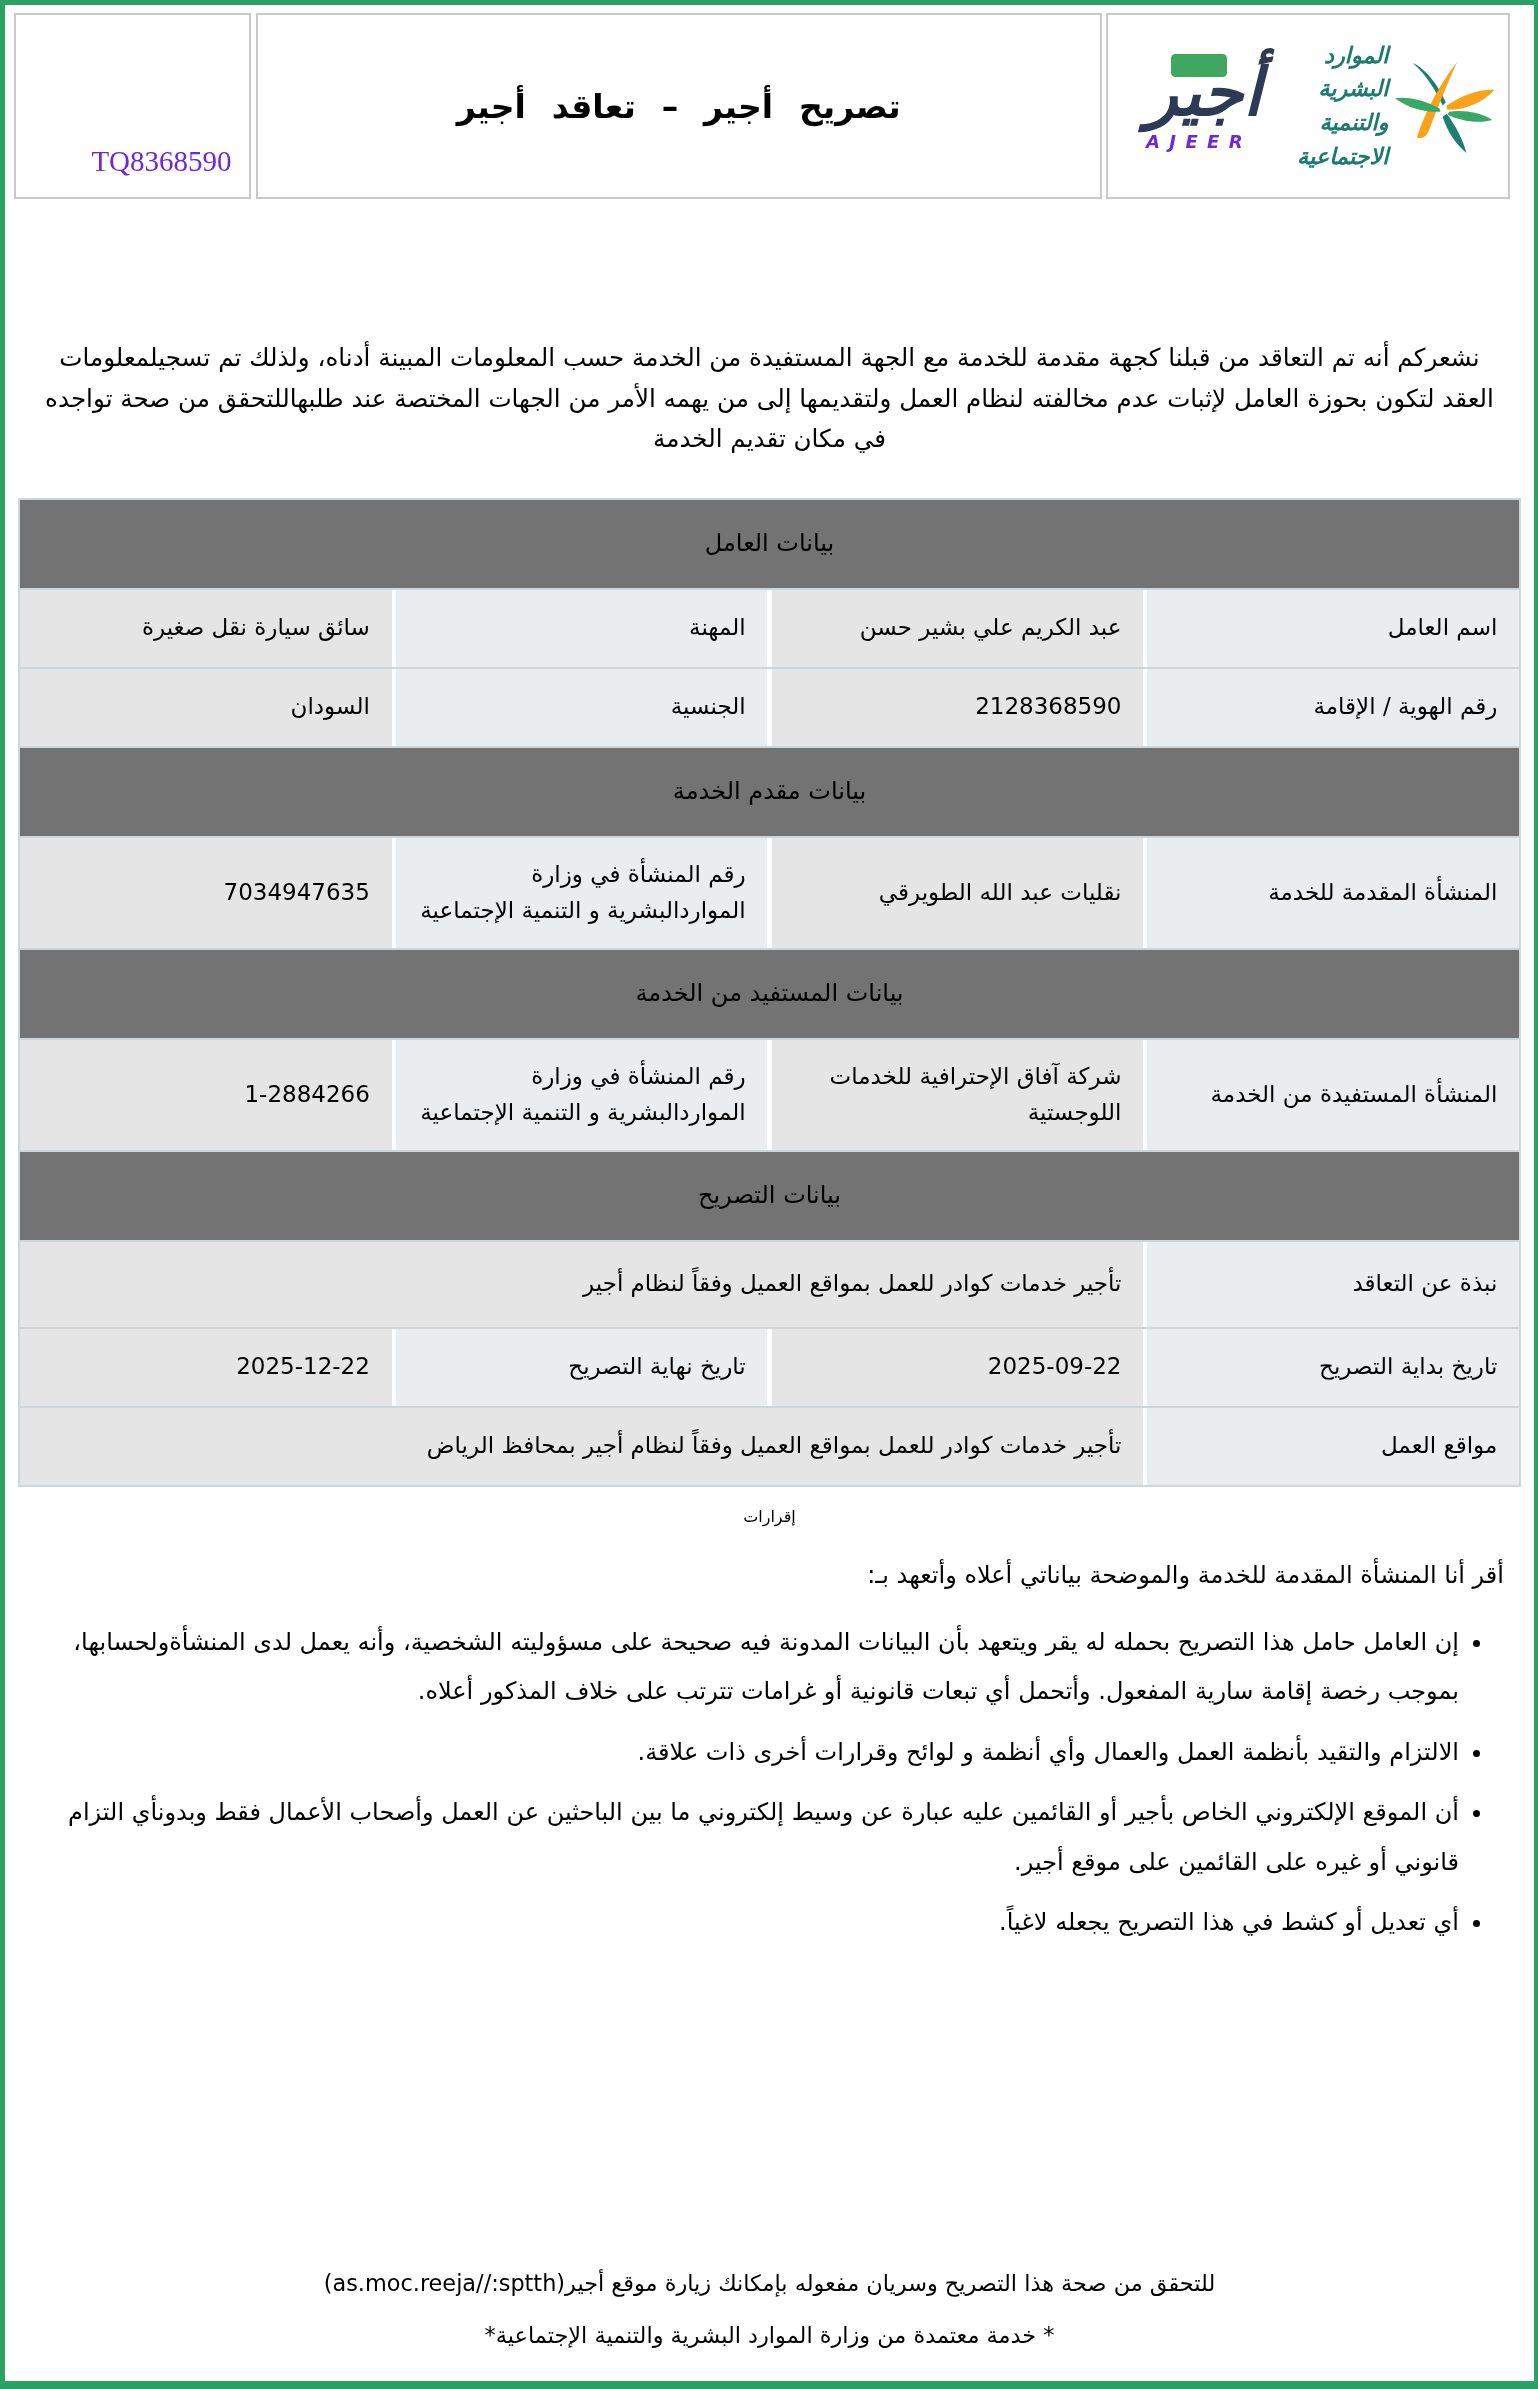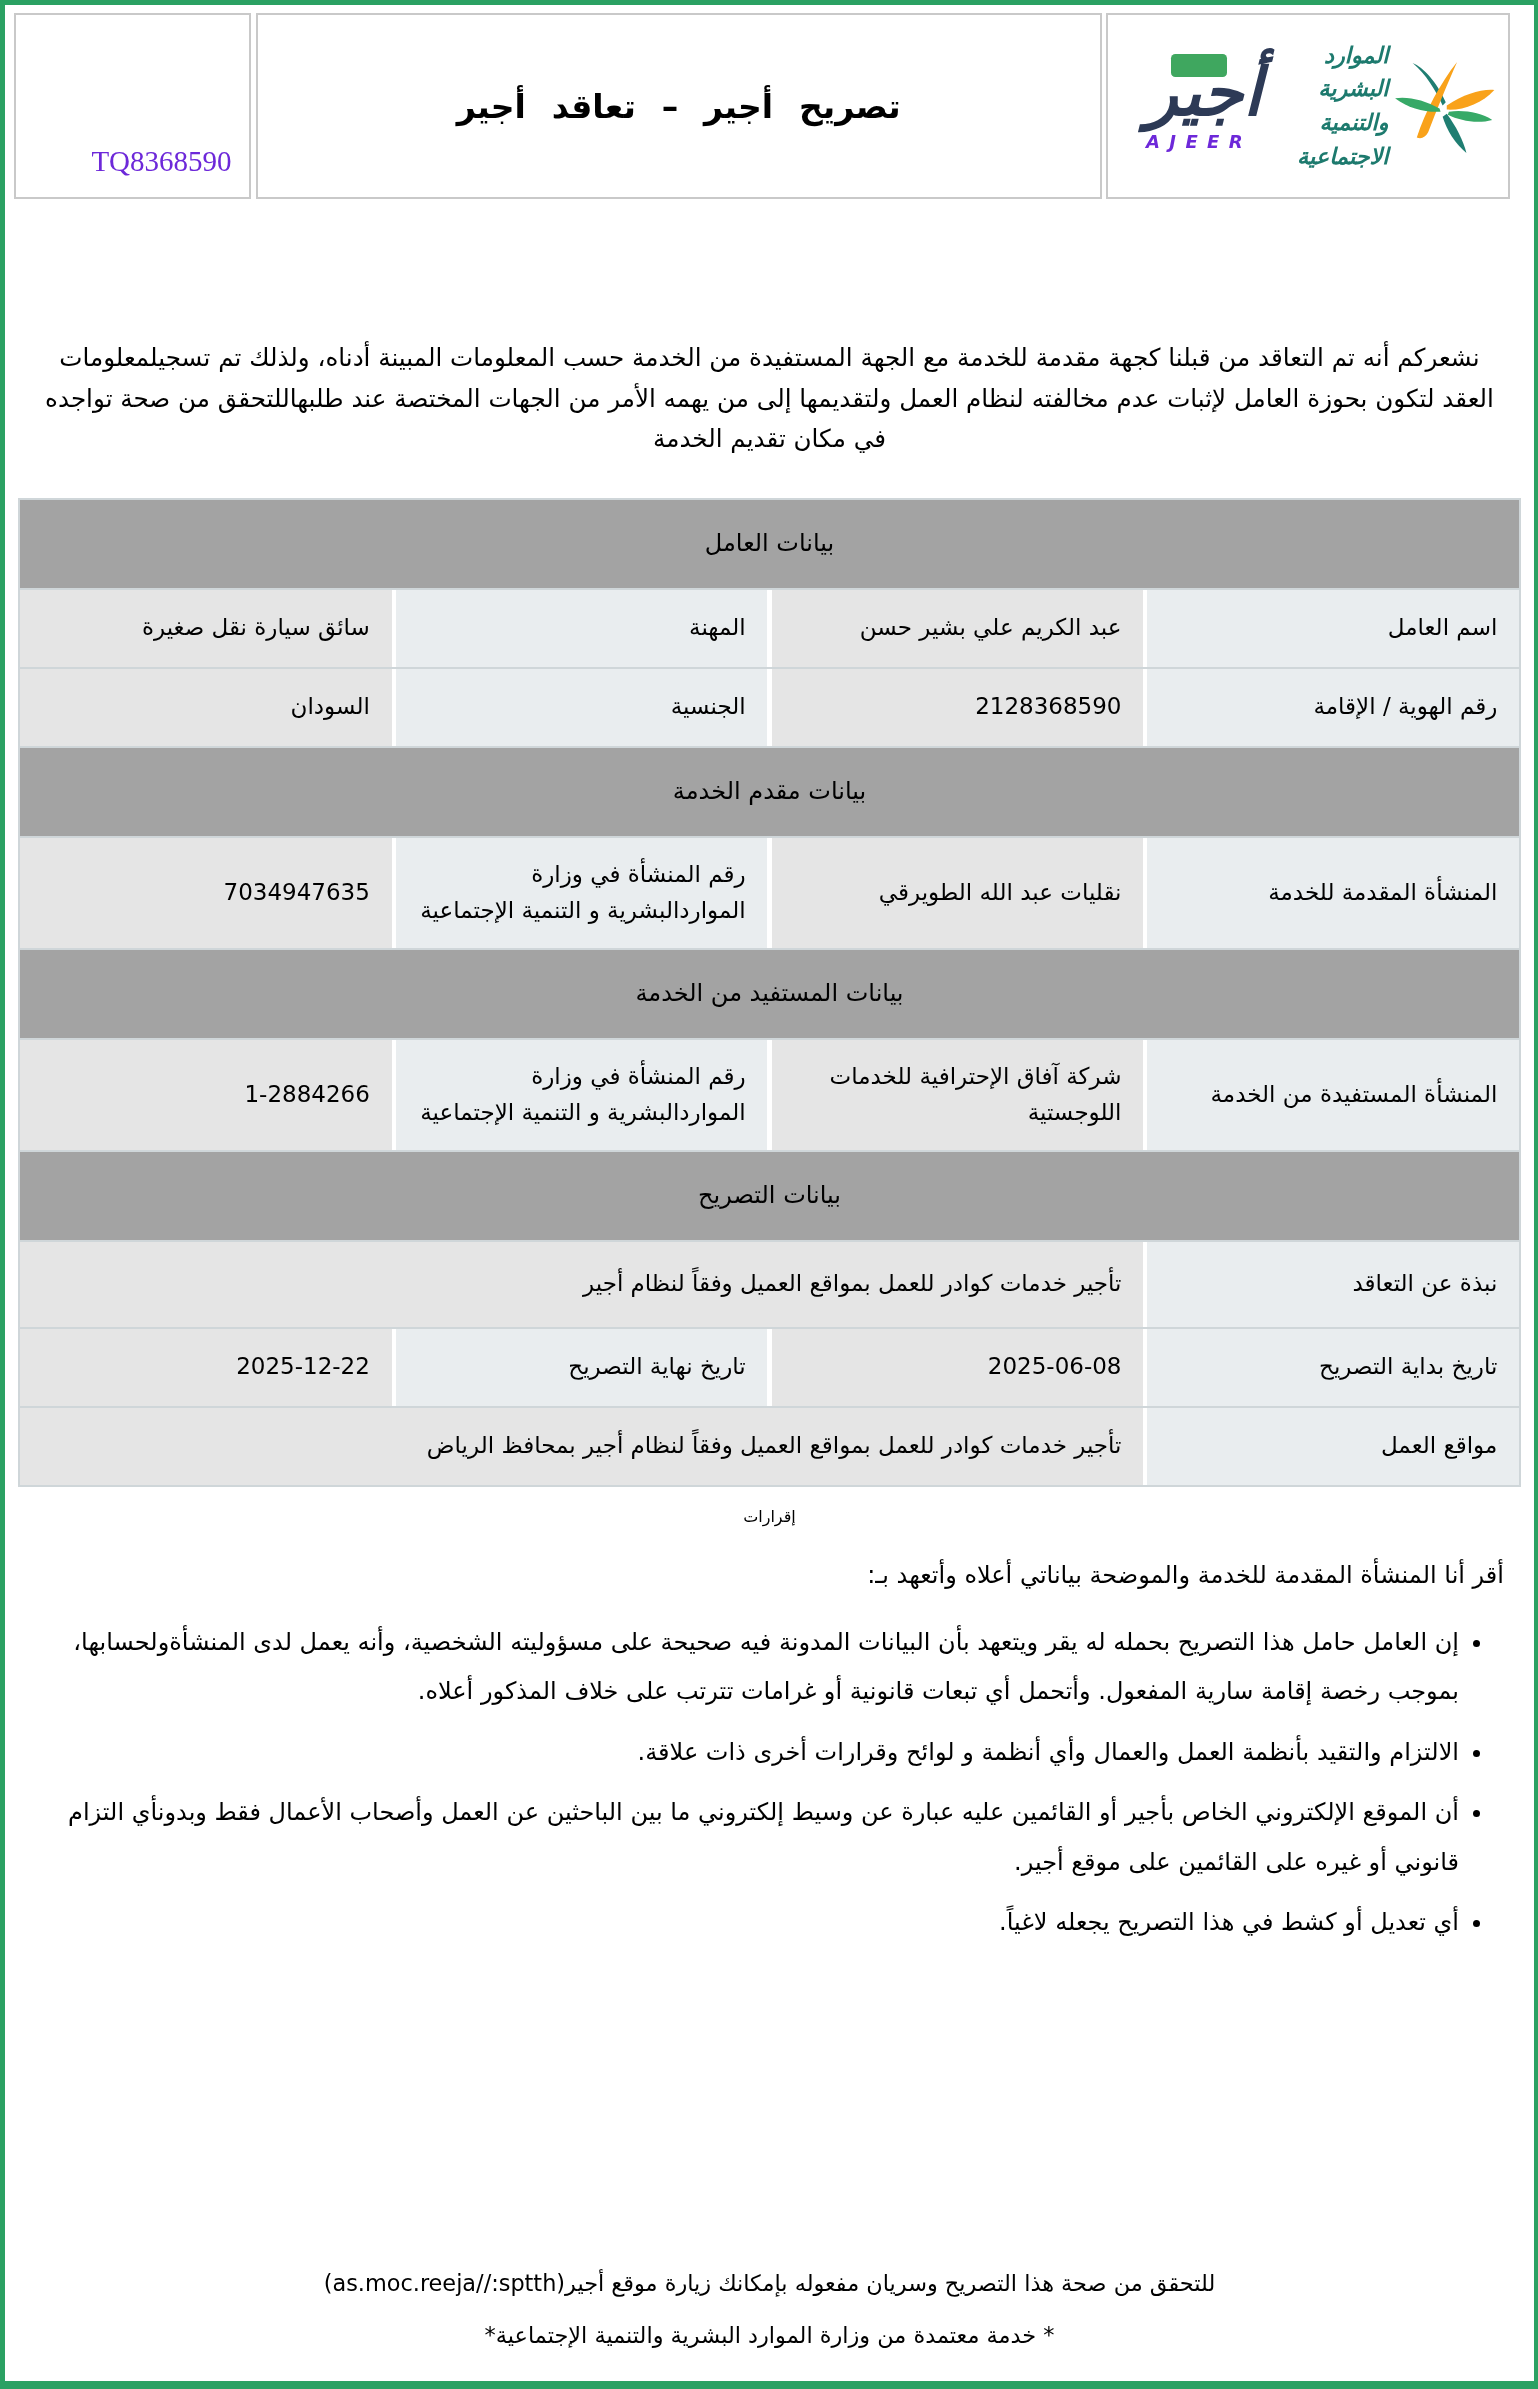--- a/index.html
+++ b/index.html
@@ -39,21 +39,21 @@
   .emblem { width: 137px; height: 121px; }
 
   
   .intro { direction: rtl; text-align: center; margin: 139px 38px 0; font-size: 24.6px; line-height: 1.65; }
 
   
   .ptable { direction: rtl; margin: 38px 13px 0; border: 2.2px solid #cfd6d9; background: #fff; }
   .trow { display: grid; grid-template-columns: repeat(4, 1fr); column-gap: 4.3px; border-top: 2.9px solid #cfd6d9; background: #fff; }
   .trow:first-child { border-top: none; }
   .cell { display: flex; align-items: center; padding: 10px 21.7px; font-size: 23px; line-height: 1.55; }
-  .sec-cell { grid-column: 1 / -1; justify-content: center; text-align: center; background: #a3a3a3; min-height: 88px; font-size: 24px; }
+  .sec-cell { grid-column: 1 / -1; justify-content: center; text-align: center; background: #737373; min-height: 88px; font-size: 24px; }
   .lbl { background: #e9edef; }
   .val { background: #e5e5e5; }
   .v3 { grid-column: span 3; }
   .rh105 { min-height: 77px; }
   .rh117 { min-height: 85px; }
   .rh150 { min-height: 110px; }
 
   
   .decl { direction: rtl; }
   .decl-title { text-align: center; font-size: 16px; margin-top: 20px; }
@@ -151,21 +151,21 @@
     <div class="trow">
       <div class="cell sec-cell">بيانات التصريح</div>
     </div>
     <div class="trow">
       <div class="cell lbl rh117">نبذة عن التعاقد</div>
       <div class="cell val v3 rh117">تأجير خدمات كوادر للعمل بمواقع العميل وفقاً لنظام أجير</div>
     </div>
     <div class="trow">
       <div class="cell lbl rh105">تاريخ بداية التصريح</div>
       <div class="cell val rh105">
-          <span dir="ltr">2025-06-08</span>
+          <span dir="ltr">2025-09-22</span>
         </div>
       <div class="cell lbl rh105">تاريخ نهاية التصريح</div>
       <div class="cell val rh105">
           <span dir="ltr">2025-12-22</span>
         </div>
     </div>
     <div class="trow">
       <div class="cell lbl rh105">مواقع العمل</div>
       <div class="cell val v3 rh105">تأجير خدمات كوادر للعمل بمواقع العميل وفقاً لنظام أجير بمحافظ الرياض</div>
     </div>

